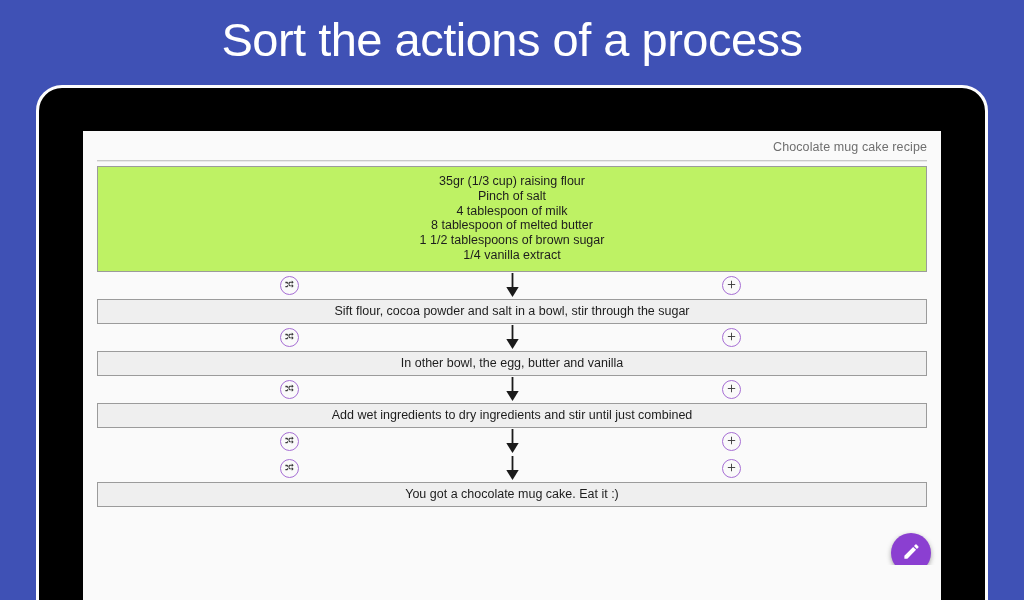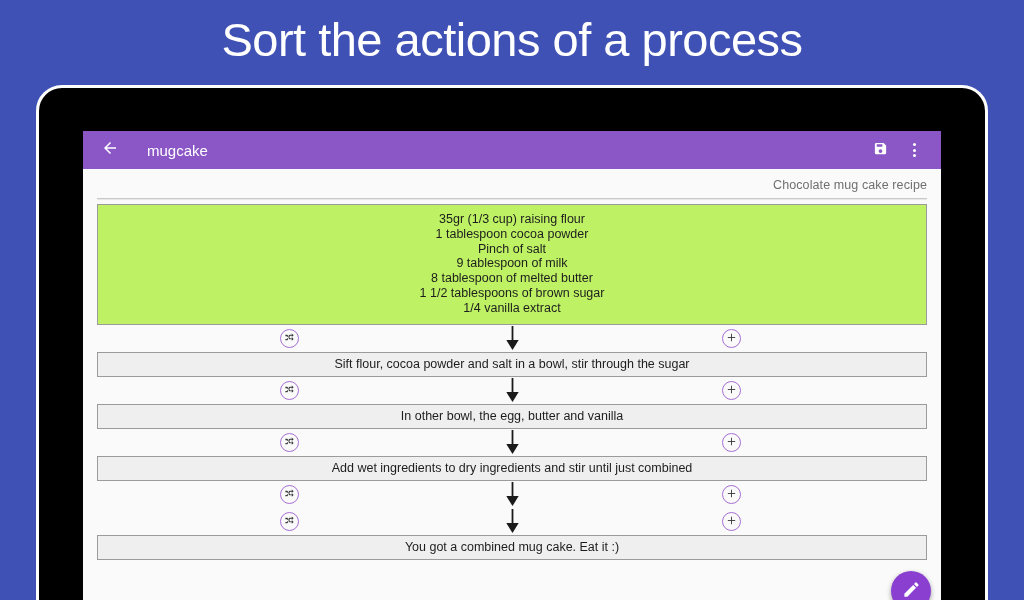--- a/index.html
+++ b/index.html
@@ -203,55 +203,30 @@
 </head>
 <body>
 
 <div class="promo-root">
 
   <div class="headline">Sort the actions of a process</div>
 
   <div class="device">
     <div class="screen">
 
-      <div class="appbar">
-        <div class="appbar-back">
-          <span>
-            <svg width="18" height="18" viewBox="0 0 24 24" aria-hidden="true">
-              <path d="M20 11H7.8l5.6-5.6L12 4l-8 8 8 8 1.4-1.4L7.8 13H20z" fill="#ffffff"></path>
-            </svg>
-          </span>
-        </div>
-        <div class="appbar-title">mugcake</div>
-        <div class="appbar-action">
-          <span>
-            <svg width="15" height="15" viewBox="0 0 24 24" aria-hidden="true">
-              <path d="M17 3H5a2 2 0 0 0-2 2v14a2 2 0 0 0 2 2h14a2 2 0 0 0 2-2V7l-4-4zm-5 16a3 3 0 1 1 0-6 3 3 0 0 1 0 6zm3-10H6V5h9v4z" fill="#ffffff"></path>
-            </svg>
-          </span>
-        </div>
-        <div class="appbar-action">
-          <span class="dots">
-            <i></i>
-              <i></i>
-              <i></i>
-          </span>
-        </div>
-      </div>
 
       <div class="content">
 
         <div class="recipe-title">Chocolate mug cake recipe</div>
         <div class="title-rule"></div>
 
         <div class="ingredients-box">
           <div class="line">35gr (1/3 cup) raising flour</div>
-          <div class="line">1 tablespoon cocoa powder</div>
           <div class="line">Pinch of salt</div>
-          <div class="line">9 tablespoon of milk</div>
+          <div class="line">4 tablespoon of milk</div>
           <div class="line">8 tablespoon of melted butter</div>
           <div class="line">1 1/2 tablespoons of brown sugar</div>
           <div class="line">1/4 vanilla extract</div>
         </div>
 
         <div class="connector">
           <div class="circle-btn shuffle">
             <span>
               <svg width="11" height="11" viewBox="0 0 24 24" aria-hidden="true">
                 <path d="M17 3l4 4-4 4V8h-3.2L11 11.5 9.2 9.3 12 6h5V3zM3 6h4.2l2.3 2.8-1.8 2.2L6 9H3V6zm0 9h3l1.7-2 1.8 2.2L7.2 18H3v-3zm14-1v-3l4 4-4 4v-3h-5l-2.8-3.5 1.8-2.2L13.8 14H17z" fill="#3a3a3a"></path>
@@ -370,21 +345,21 @@
           <div class="circle-btn plus">
             <span>
               <svg width="11" height="11" viewBox="0 0 24 24" aria-hidden="true">
                 <path d="M11 4h2v16h-2z" fill="#3a3a3a"></path>
                 <path d="M4 11h16v2H4z" fill="#3a3a3a"></path>
               </svg>
             </span>
           </div>
         </div>
 
-        <div class="step-box">You got a combined mug cake. Eat it :)</div>
+        <div class="step-box">You got a chocolate mug cake. Eat it :)</div>
 
         <div class="fab">
           <span>
             <svg width="19" height="19" viewBox="0 0 24 24" aria-hidden="true">
               <path d="M3 17.25V21h3.75L17.81 9.94l-3.75-3.75L3 17.25zM20.71 7.04a1 1 0 0 0 0-1.41l-2.34-2.34a1 1 0 0 0-1.41 0l-1.83 1.83 3.75 3.75 1.83-1.83z" fill="#ffffff"></path>
             </svg>
           </span>
         </div>
 
       </div>

